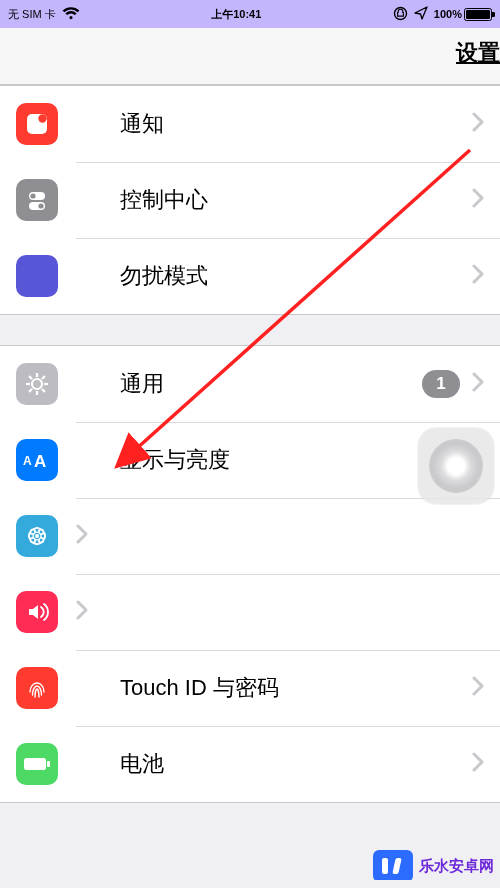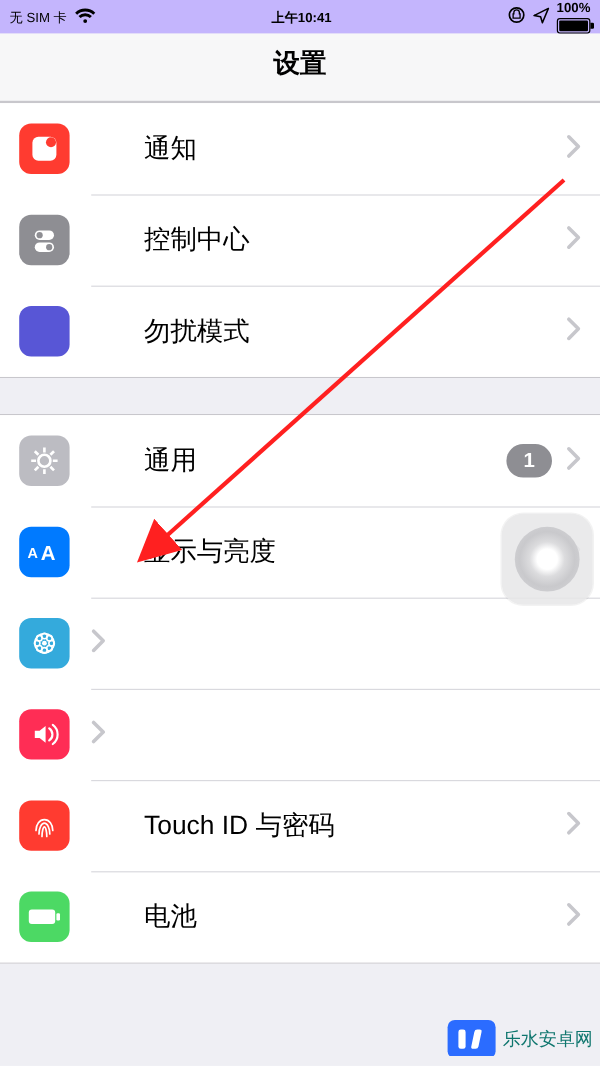--- a/index.html
+++ b/index.html
@@ -19,38 +19,39 @@
     display: flex;
     align-items: center;
     justify-content: space-between;
     padding: 0 8px;
     font-size: 11px;
     font-weight: 400;
   }
   .status-left, .status-right { display: flex; align-items: center; gap: 6px; }
   .status-center { font-weight: 600; }
   .wifi-icon { display: inline-block; }
-  .battery { display: inline-flex; align-items: center; gap: 2px; font-weight: 600; flex-direction: column; }
+  .battery { display: inline-flex; align-items: center; gap: 2px; font-weight: 600; }
   .battery-body {
     width: 28px; height: 13px; border: 1.5px solid #000; border-radius: 2.5px; position: relative;
   }
   .battery-body::after {
     content: ""; position: absolute; right: -4px; top: 3px; width: 2.5px; height: 5px;
     background: #000; border-radius: 0 1px 1px 0;
   }
   .battery-fill { position: absolute; inset: 1px; background: #000; border-radius: 1px; }
 
   
   .nav-title {
     background: #f7f7f8;
-    text-align: center;
+    text-align: right;
     font-size: 22px;
     font-weight: 600;
     padding: 10px 0 16px;
     border-bottom: 1px solid #c8c7cc;
+    text-decoration: underline;
   }
 
   
   .group {
     background: #fff;
     border-top: 1px solid #c8c7cc;
     border-bottom: 1px solid #c8c7cc;
   }
   .group + .group { margin-top: 30px; }
   .group:first-of-type { margin-top: 18px; }
@@ -134,22 +135,22 @@
     left: 0; top: 0;
     width: 500px; height: 888px;
     pointer-events: none;
   }
 
   
   .watermark {
     position: absolute;
     right: 6px; bottom: 6px;
     display: flex; align-items: center; gap: 6px;
-    font-size: 15px; font-weight: 400;
-    color: #0f766e;
+    font-size: 15px; font-weight: 700;
+    color: #6d28d9;
     justify-content: flex-end;
   }
   .watermark .logo {
     width: 40px; height: 32px;
     background: #2b6cff;
     border-radius: 6px;
     position: relative;
   }
   .watermark .logo::before, .watermark .logo::after {
     content: ""; position: absolute; background: #fff; border-radius: 2px;

